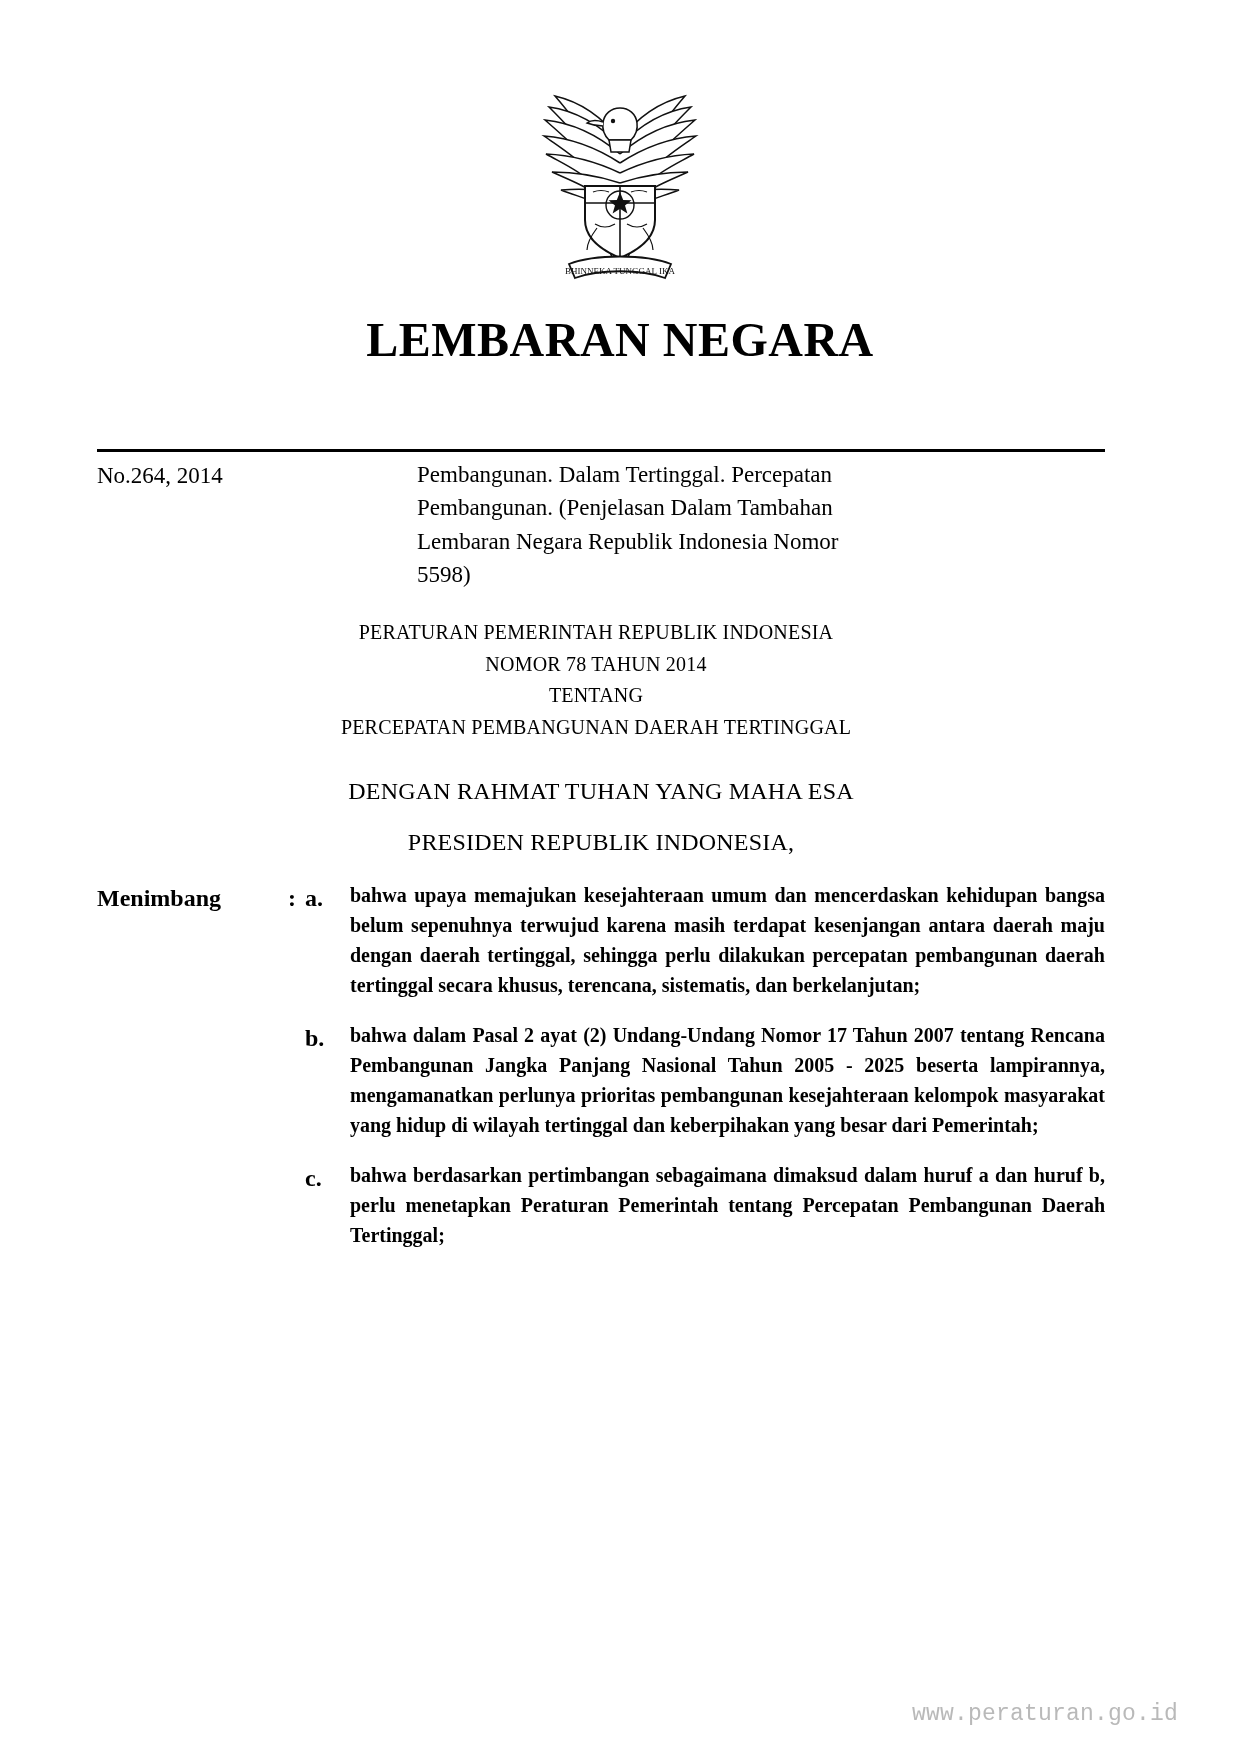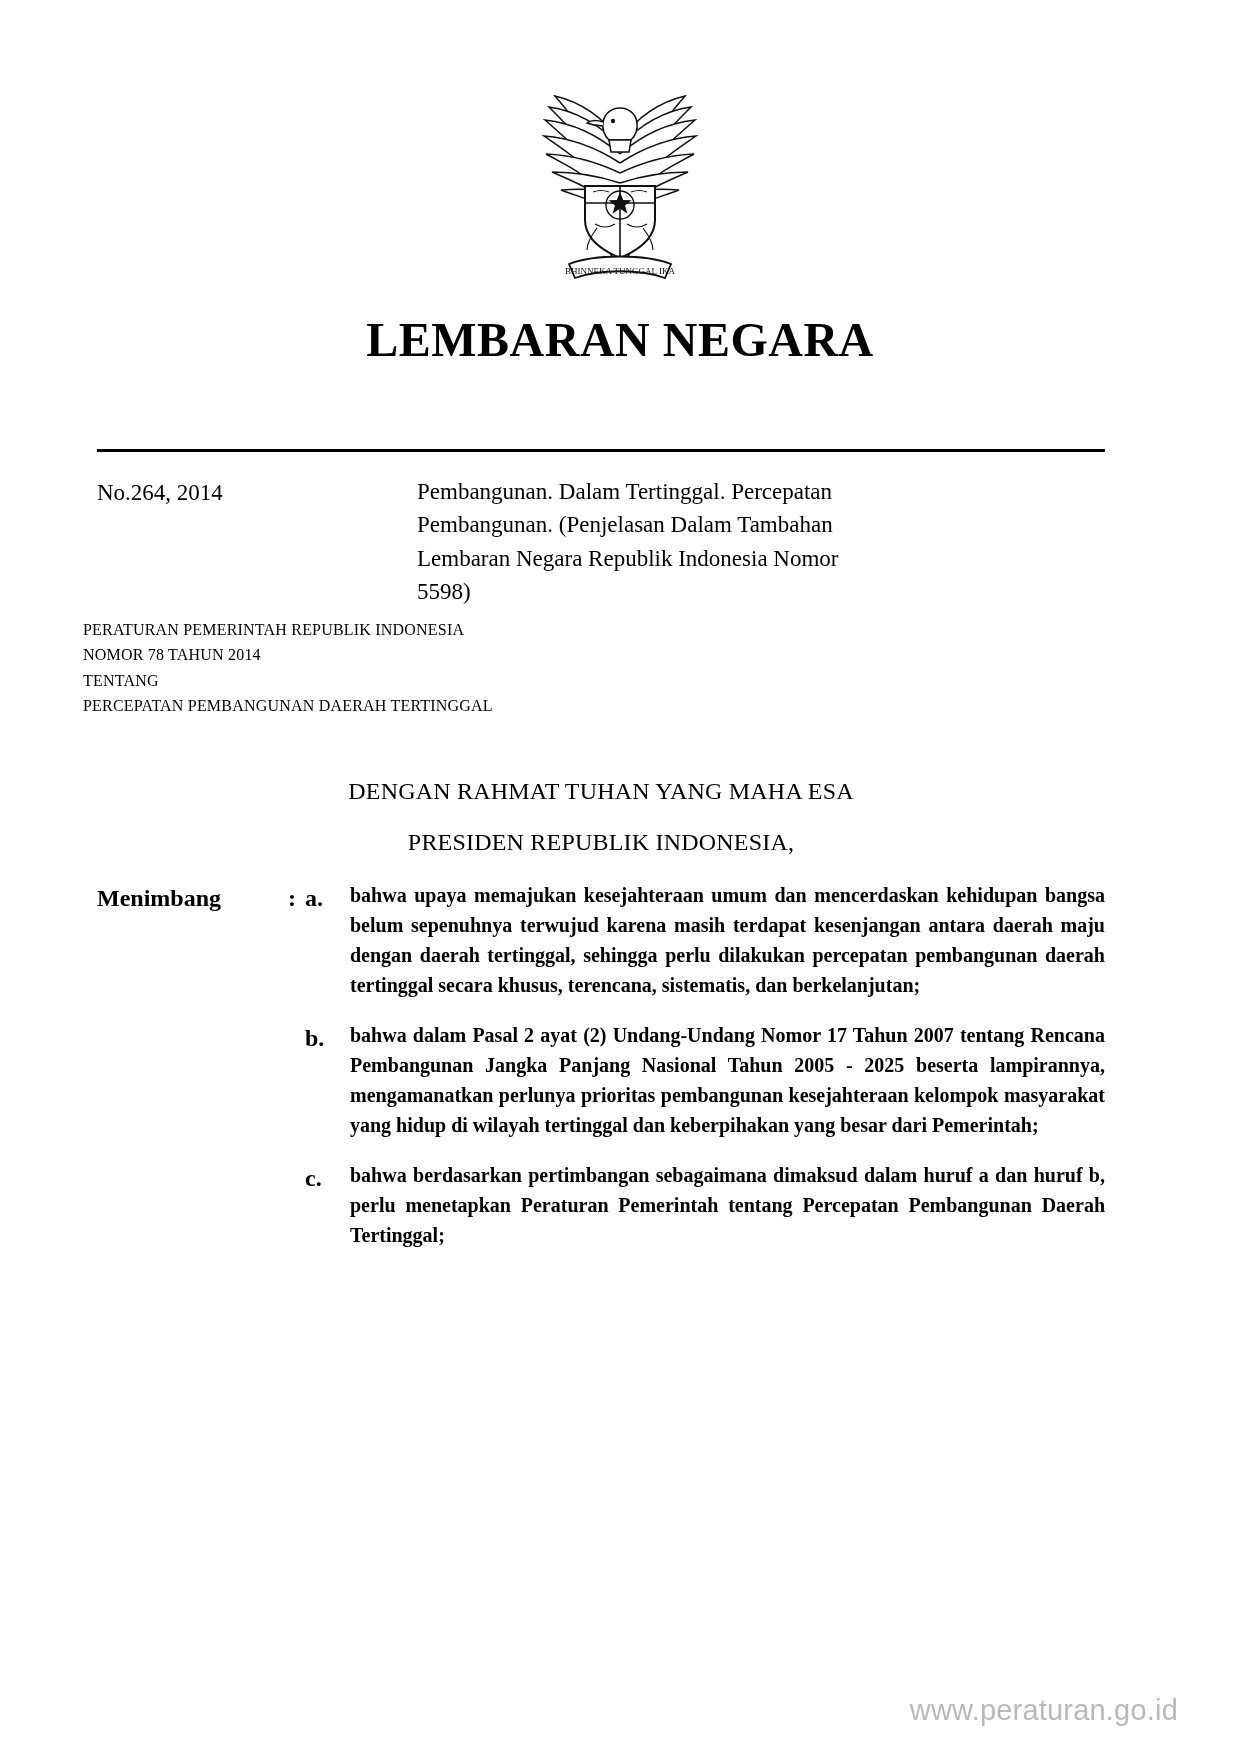--- a/index.html
+++ b/index.html
@@ -61,45 +61,45 @@
   }
 
   
   .meta-row {
     position: absolute;
     left: 97px;
     top: 458px;
     width: 1008px;
     display: flex;
     align-items: flex-start;
-    margin-top: 17px;
   }
   .meta-no {
     width: 320px;
     font-size: 23px;
     line-height: 1.45;
     padding-top: 1px;
   }
   .meta-desc {
     flex: 1;
     font-size: 23px;
     line-height: 1.45;
     text-align: justify;
     text-justify: inter-word;
     padding-right: 2px;
   }
   .meta-desc > span { display: block; }
 
   
   .title-block {
     position: absolute;
-    left: 83px;
+    left: 92px;
     top: 617px;
     width: 1008px;
-    font-size: 16px;
+    text-align: center;
+    font-size: 20px;
     line-height: 1.58;
     letter-spacing: 0.2px;
   }
   .subtitle-block {
     position: absolute;
     left: 97px;
     top: 772px;
     width: 1008px;
     text-align: center;
     font-size: 24px;
@@ -156,22 +156,22 @@
     text-justify: inter-word;
     hyphens: none;
     margin-left: 15px;
   }
 
   
   .watermark {
     position: absolute;
     right: 62px;
     bottom: 28px;
-    font-family: Liberation Sans, sans-serif;
-    font-size: 29px;
+    font-family: Liberation Mono, monospace;
+    font-size: 23px;
     color: #b9b9b9;
     letter-spacing: 0.2px;
   }
 </style>
 </head>
 <body>
 
 <div class="page">
 
   <div class="emblem-wrap">

